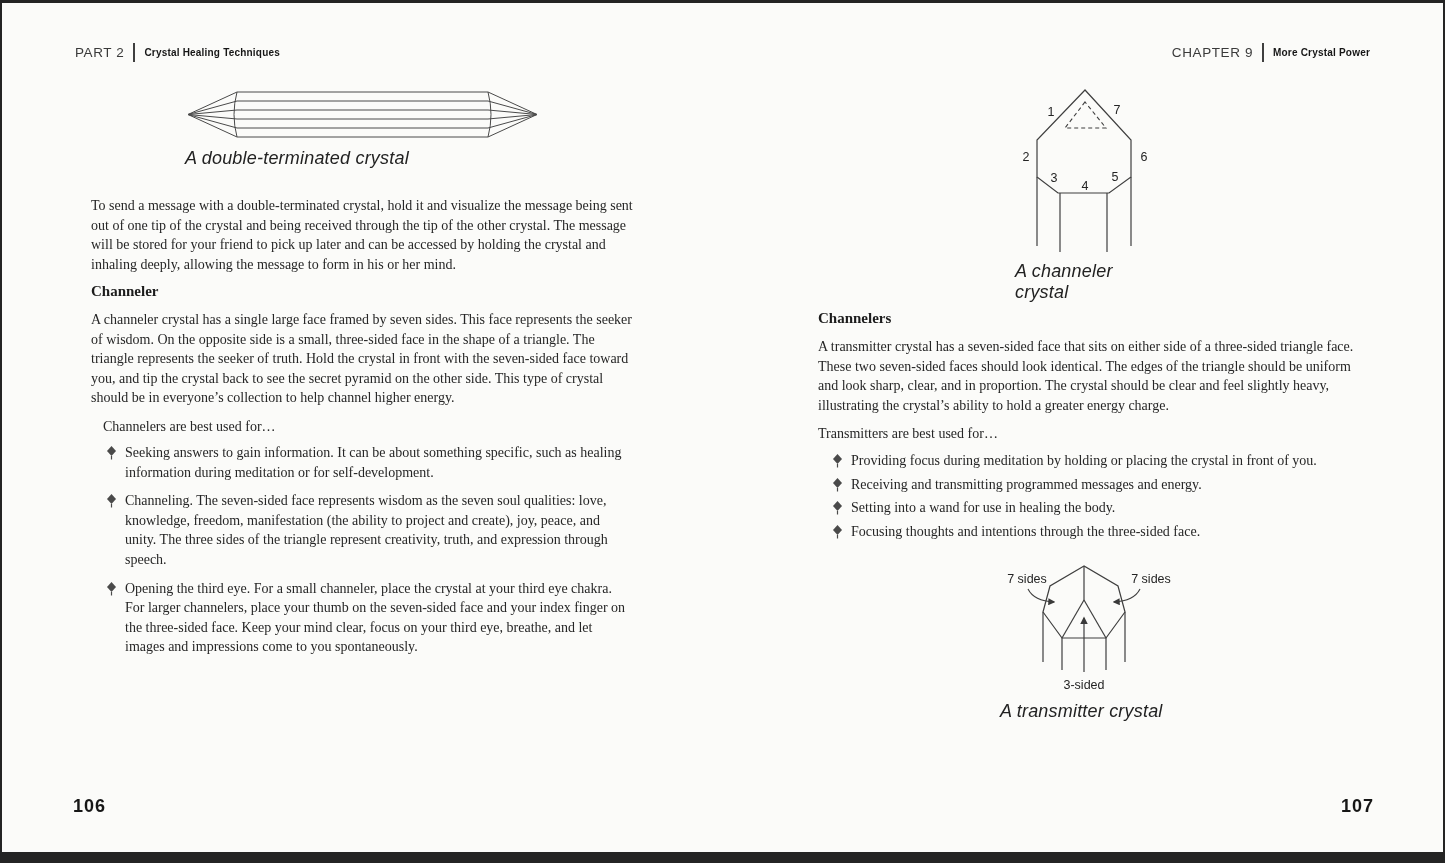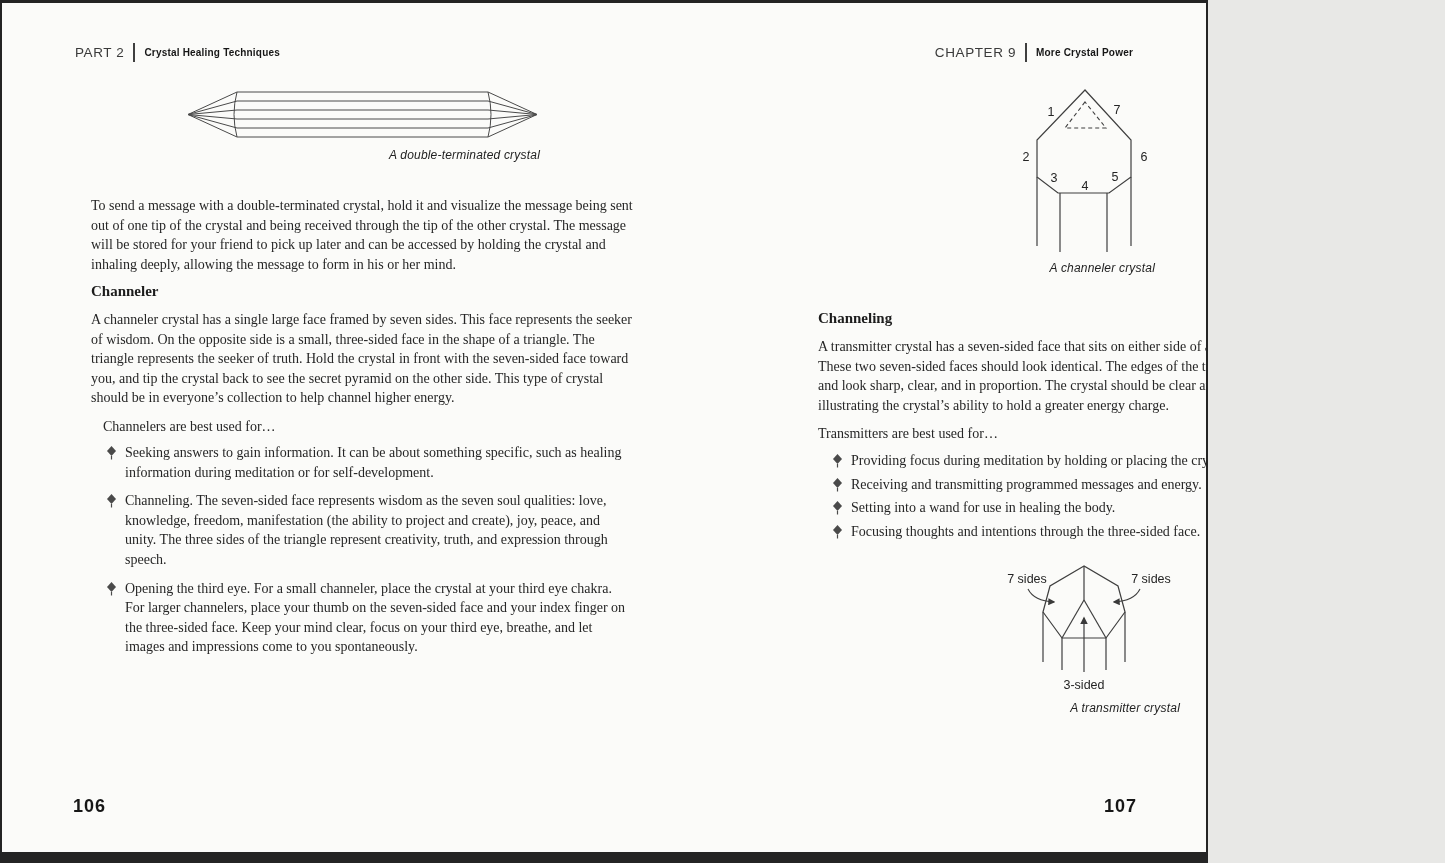--- a/index.html
+++ b/index.html
@@ -1,18 +1,18 @@
 <!DOCTYPE html>
 <html><head>
 <meta charset="utf-8">
 <style>
   * { margin:0; padding:0; box-sizing:border-box; }
   html,body { background:#e8e8e6; }
   .screen {
-    position:relative; width:1208px; height:863px;
+    position:relative; width:1445px; height:863px;
     background:#fbfbf9; overflow:hidden;
     font-family:"Liberation Sans", sans-serif;
   }
   
   .edge { position:absolute; background:#242424; }
   .edge-top    { top:0; left:0; right:0; height:3px; }
   .edge-left   { top:0; left:0; bottom:0; width:2px; }
   .edge-right  { top:0; right:0; bottom:0; width:2px; }
   .edge-bottom { left:0; right:0; bottom:0; height:11px; }
 
@@ -30,21 +30,21 @@
   .section-heading { font-family:"Liberation Serif", serif; font-size:15px; font-weight:bold; color:#1c1c1c; }
 
   ul.bullets { list-style:none; }
   ul.bullets li { position:relative; padding-left:15px; }
   ul.bullets-left li  { margin-bottom:9px; }
   ul.bullets-right li { margin-bottom:4px; }
   .bullet-icon { position:absolute; left:-3px; top:3px; width:9px; height:14px; }
 
   
   .figure { position:absolute; }
-  .fig-caption { position:absolute; font-size:12px; font-style:italic; color:#222; text-align:right; letter-spacing:0.2px; }
+  .fig-caption { position:absolute; font-size:18px; font-style:italic; color:#222; text-align:left; letter-spacing:0.2px; }
   .diagram-label { font-family:"Liberation Sans", sans-serif; font-size:12.5px; fill:#242424; }
   svg.linework { display:block; }
 
   .page-number { position:absolute; top:796px; font-size:18px; font-weight:bold; color:#161616; letter-spacing:1px; }
   .page-number-left { left:73px; }
   .page-number-right { right:71px; }
 </style>
 </head>
 <body>
 
@@ -151,21 +151,21 @@
         <text x="36" y="96">3</text>
         <text x="67" y="104">4</text>
         <text x="97" y="95">5</text>
         <text x="126" y="75">6</text>
         <text x="99" y="28">7</text>
       </g>
     </svg>
   </div>
   <div class="fig-caption" style="left:1015px; top:261px; width:140px;">A channeler crystal</div>
 
-  <div class="col-block section-heading" style="left:818px; top:310px;">Channeling</div>
+  <div class="col-block section-heading" style="left:818px; top:310px;">Channelers</div>
 
   <div class="col-block serif" style="left:818px; top:337px; width:550px;">A transmitter crystal has a seven-sided face that sits on either side of a three-sided triangle face. These two seven-sided faces should look identical. The edges of the triangle should be uniform and look sharp, clear, and in proportion. The crystal should be clear and feel slightly heavy, illustrating the crystal’s ability to hold a greater energy charge.</div>
 
   <div class="col-block serif" style="left:818px; top:424px; width:550px;">Transmitters are best used for…</div>
 
   <ul class="bullets bullets-right col-block serif" style="left:836px; top:451px; width:525px;">
     <li>
       <span class="bullet-icon">
         <svg width="9" height="14" viewBox="0 0 9 14">
             <polygon points="4.5,0 9,5 4.5,10 0,5" fill="#4a4a4a"></polygon>

